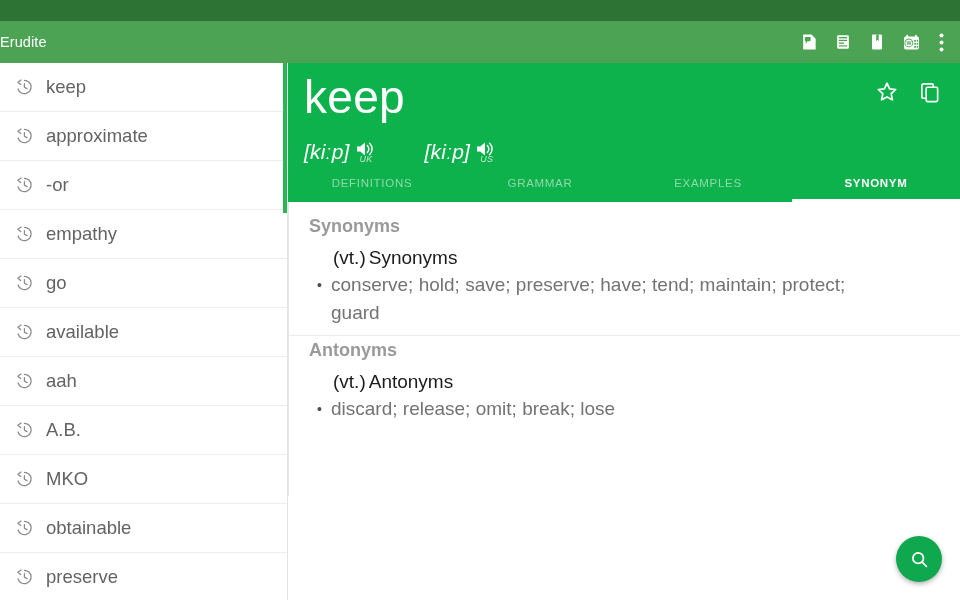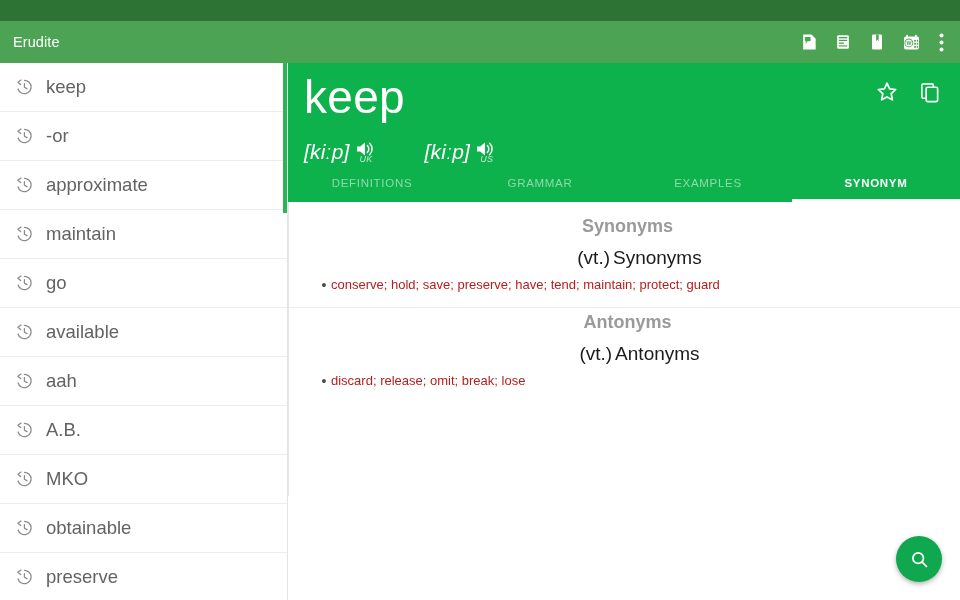--- a/index.html
+++ b/index.html
@@ -34,21 +34,20 @@
     top: 21px; left: 0;
     width: 960px;
     height: 42px;
     background: #4ca353;
     display: flex;
     align-items: center;
   }
   .toolbar-title {
     color: #ffffff;
     font-size: 14.5px;
-    margin-left: 13px;
     letter-spacing: .1px;
     white-space: nowrap;
   }
   .toolbar-actions {
     margin-left: auto;
     display: flex;
     align-items: center;
     height: 100%;
     padding-right: 6px;
   }
@@ -214,21 +213,20 @@
   
   .content {
     position: absolute;
     top: 202px; left: 288px;
     width: 672px;
     height: 294px;
     background: #ffffff;
     border-left: 1px solid #e6e6e6;
     overflow: hidden;
     padding-top: 10px;
-    text-align: center;
   }
   .section { padding: 0 14px; }
   .section-sep {
     height: 1px;
     background: #ececec;
     margin: 8px 0 0 0;
   }
   .section-title {
     font-size: 18px;
     font-weight: bold;
@@ -247,23 +245,23 @@
     margin-left: 14px;
     margin-bottom: 2px;
   }
   .bullet-dot {
     flex: 0 0 14px;
     color: #4b4b4b;
     font-size: 14px;
     line-height: 28px;
   }
   .bullet-text {
-    font-size: 13px;
+    font-size: 19px;
     line-height: 28px;
-    color: #b91c1c;
+    color: #737373;
     max-width: 560px;
   }
 
   
   .fab {
     position: absolute;
     right: 18px;
     bottom: 18px;
     width: 46px;
     height: 46px;
@@ -350,37 +348,37 @@
             <polyline points="12.5,8 12.5,12.3 15.6,14" fill="none" stroke="#8a8a8a" stroke-width="1.5" stroke-linecap="round" stroke-linejoin="round"></polyline>
           </svg>
           <span class="hist-label">keep</span>
         </div>
         <div class="hist-item">
           <svg class="hist-icon" viewBox="0 0 24 24">
             <path d="M12.5 4a8 8 0 1 1-7.6 10.4" fill="none" stroke="#8a8a8a" stroke-width="1.5" stroke-linecap="round"></path>
             <polyline points="8.4,3.6 4.6,6.2 8.0,9.0" fill="none" stroke="#8a8a8a" stroke-width="1.5" stroke-linecap="round" stroke-linejoin="round"></polyline>
             <polyline points="12.5,8 12.5,12.3 15.6,14" fill="none" stroke="#8a8a8a" stroke-width="1.5" stroke-linecap="round" stroke-linejoin="round"></polyline>
           </svg>
+          <span class="hist-label">approximate</span>
+        </div>
+        <div class="hist-item">
+          <svg class="hist-icon" viewBox="0 0 24 24">
+            <path d="M12.5 4a8 8 0 1 1-7.6 10.4" fill="none" stroke="#8a8a8a" stroke-width="1.5" stroke-linecap="round"></path>
+            <polyline points="8.4,3.6 4.6,6.2 8.0,9.0" fill="none" stroke="#8a8a8a" stroke-width="1.5" stroke-linecap="round" stroke-linejoin="round"></polyline>
+            <polyline points="12.5,8 12.5,12.3 15.6,14" fill="none" stroke="#8a8a8a" stroke-width="1.5" stroke-linecap="round" stroke-linejoin="round"></polyline>
+          </svg>
           <span class="hist-label">-or</span>
         </div>
         <div class="hist-item">
           <svg class="hist-icon" viewBox="0 0 24 24">
             <path d="M12.5 4a8 8 0 1 1-7.6 10.4" fill="none" stroke="#8a8a8a" stroke-width="1.5" stroke-linecap="round"></path>
             <polyline points="8.4,3.6 4.6,6.2 8.0,9.0" fill="none" stroke="#8a8a8a" stroke-width="1.5" stroke-linecap="round" stroke-linejoin="round"></polyline>
             <polyline points="12.5,8 12.5,12.3 15.6,14" fill="none" stroke="#8a8a8a" stroke-width="1.5" stroke-linecap="round" stroke-linejoin="round"></polyline>
           </svg>
-          <span class="hist-label">approximate</span>
-        </div>
-        <div class="hist-item">
-          <svg class="hist-icon" viewBox="0 0 24 24">
-            <path d="M12.5 4a8 8 0 1 1-7.6 10.4" fill="none" stroke="#8a8a8a" stroke-width="1.5" stroke-linecap="round"></path>
-            <polyline points="8.4,3.6 4.6,6.2 8.0,9.0" fill="none" stroke="#8a8a8a" stroke-width="1.5" stroke-linecap="round" stroke-linejoin="round"></polyline>
-            <polyline points="12.5,8 12.5,12.3 15.6,14" fill="none" stroke="#8a8a8a" stroke-width="1.5" stroke-linecap="round" stroke-linejoin="round"></polyline>
-          </svg>
-          <span class="hist-label">maintain</span>
+          <span class="hist-label">empathy</span>
         </div>
         <div class="hist-item">
           <svg class="hist-icon" viewBox="0 0 24 24">
             <path d="M12.5 4a8 8 0 1 1-7.6 10.4" fill="none" stroke="#8a8a8a" stroke-width="1.5" stroke-linecap="round"></path>
             <polyline points="8.4,3.6 4.6,6.2 8.0,9.0" fill="none" stroke="#8a8a8a" stroke-width="1.5" stroke-linecap="round" stroke-linejoin="round"></polyline>
             <polyline points="12.5,8 12.5,12.3 15.6,14" fill="none" stroke="#8a8a8a" stroke-width="1.5" stroke-linecap="round" stroke-linejoin="round"></polyline>
           </svg>
           <span class="hist-label">go</span>
         </div>
         <div class="hist-item">

